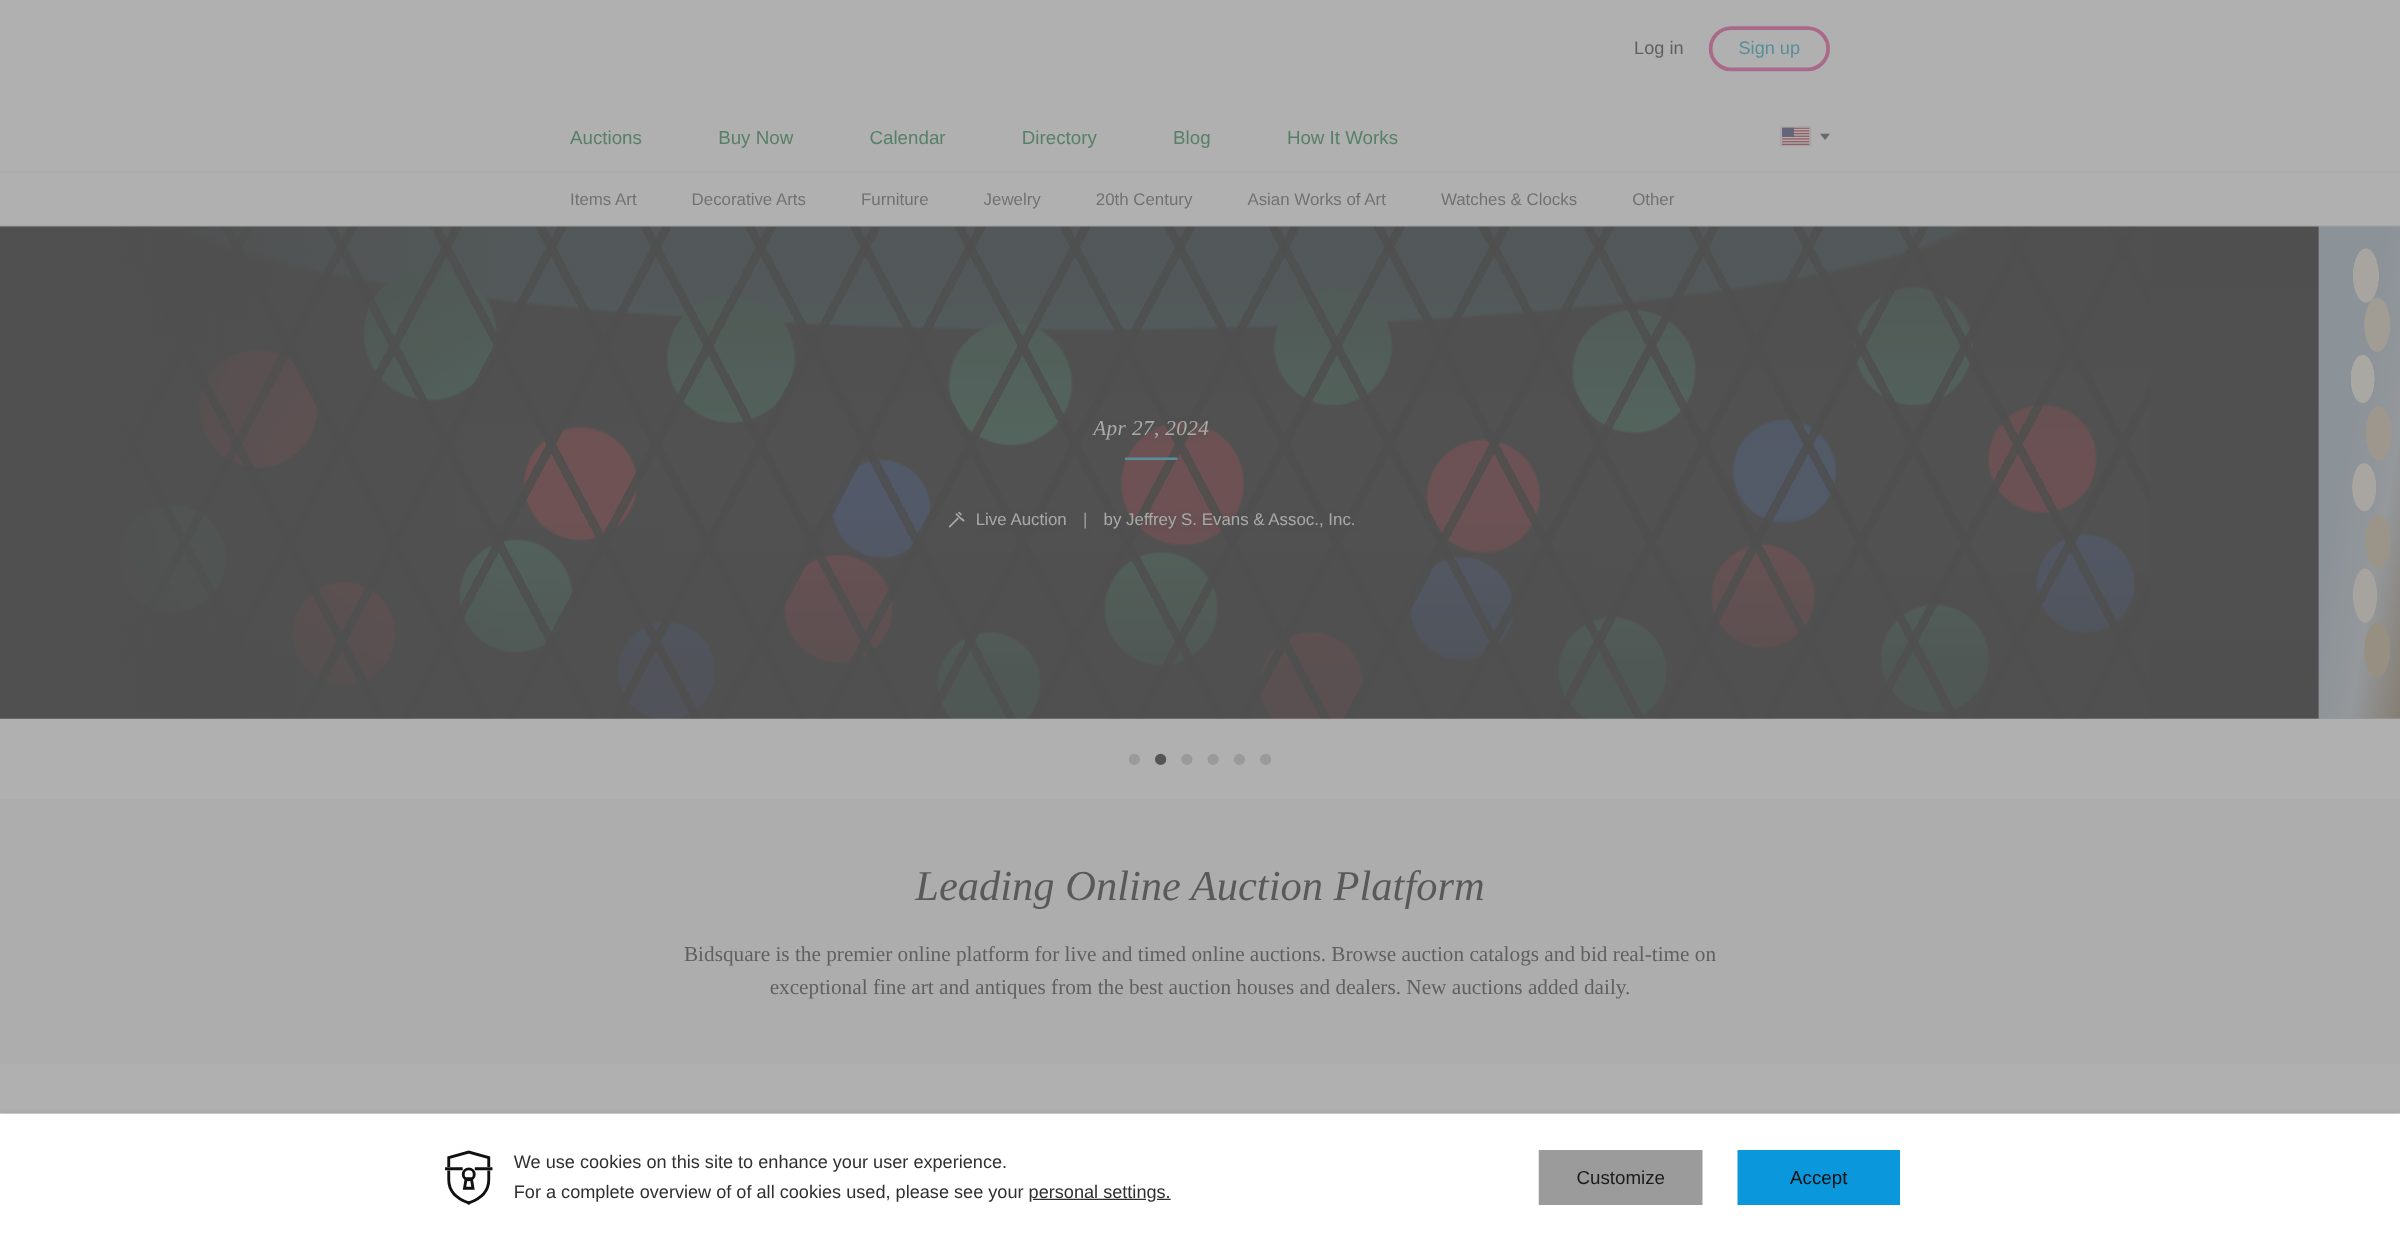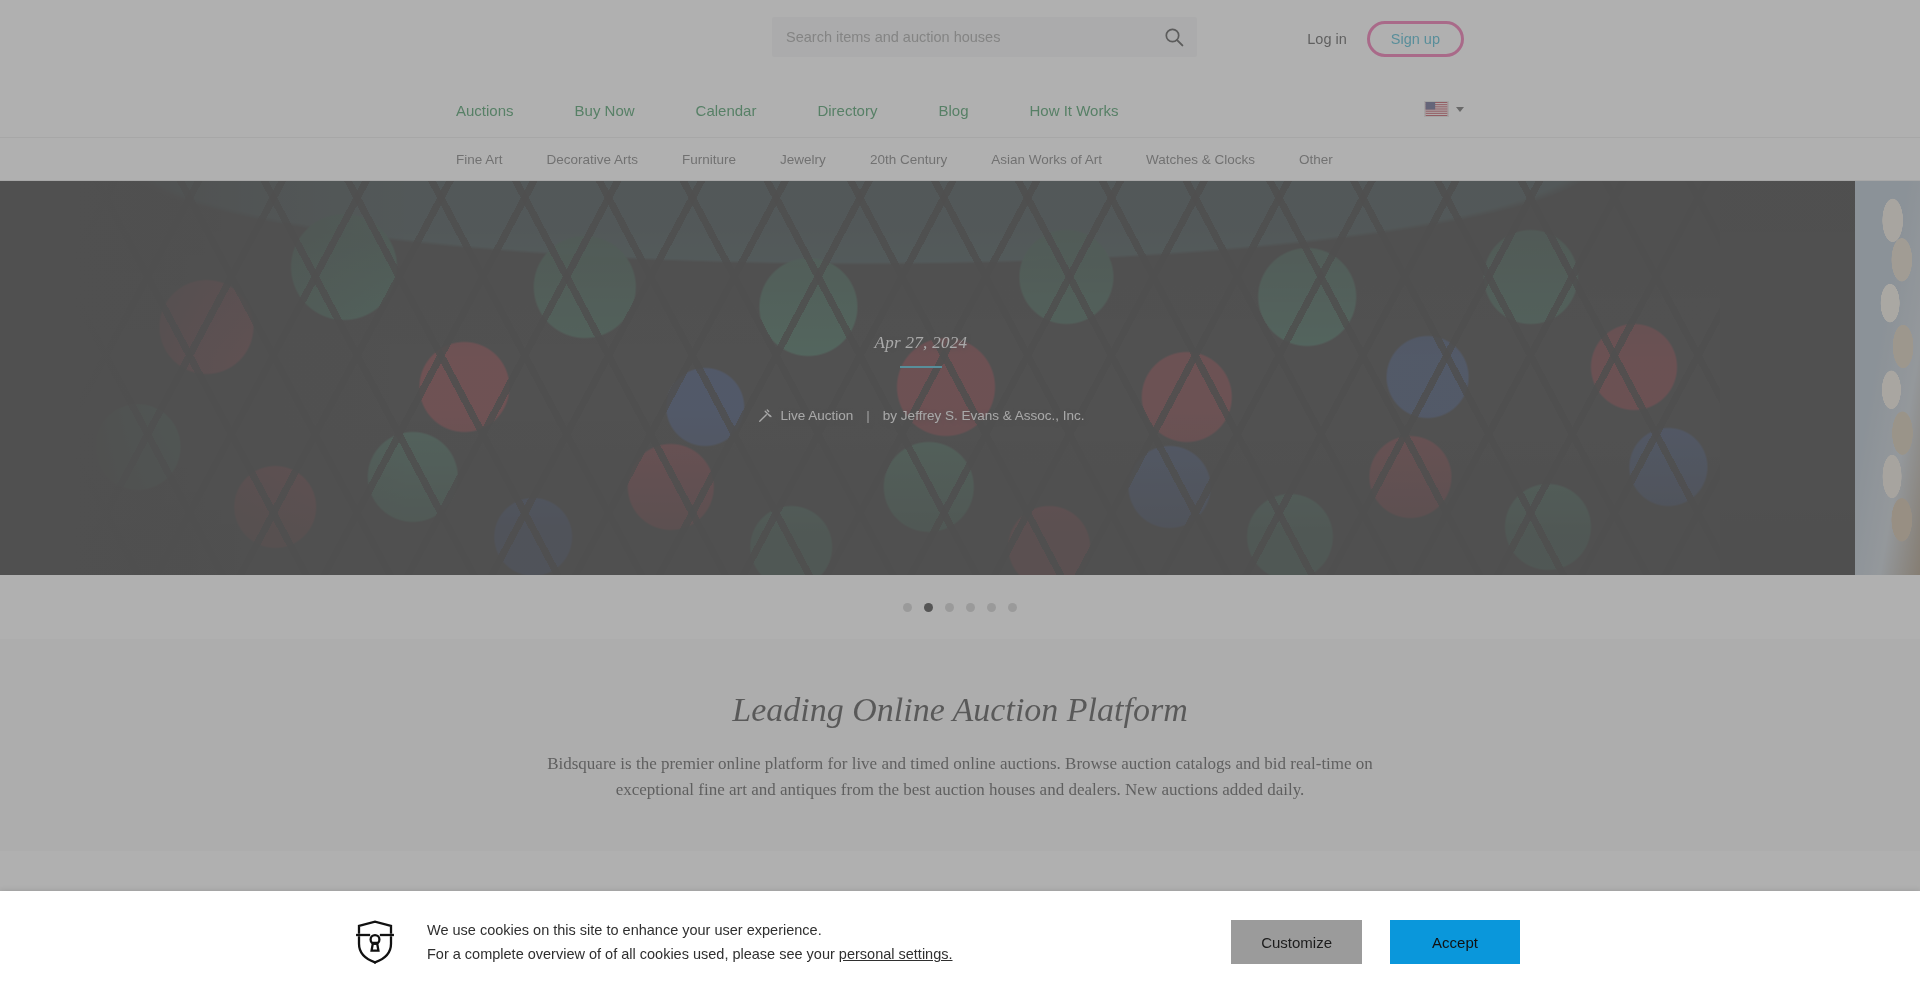--- a/index.html
+++ b/index.html
@@ -402,21 +402,21 @@
     height: 102px;
     background: #ffffff;
     box-shadow: 0 -1px 5px rgba(0,0,0,0.10);
     display: flex;
     align-items: center;
     z-index: 100;
   }
   .cookie-left {
     display: flex;
     align-items: center;
-    gap: 32px;
+    gap: 16px;
     margin-left: 355px;
   }
   .cookie-text { line-height: 1.66; }
   .cookie-text div {
     font-size: 14.5px;
     color: #2f2f2f;
   }
   .cookie-link {
     color: #2f2f2f;
     text-decoration: underline;
@@ -453,29 +453,20 @@
   }
 </style>
 </head>
 <body>
 
 <div id="page">
 
   <div class="header">
 
 
-    <div class="search-wrap">
-      <input class="search-input" type="text" placeholder="Search items and auction houses" style="">
-      <button class="search-btn">
-        <svg width="20" height="20" viewBox="0 0 20 20">
-          <circle cx="8.5" cy="8.5" r="6.2" fill="none" stroke="#222" stroke-width="1.7"></circle>
-          <line x1="13.1" y1="13.1" x2="18.4" y2="18.4" stroke="#222" stroke-width="1.9" stroke-linecap="round"></line>
-        </svg>
-      </button>
-    </div>
 
     <div class="acct">
       <a class="login-link" href="#">Log in</a>
       <button class="signup-btn">Sign up</button>
     </div>
   </div>
 
   <div class="mainnav">
     <div class="mainnav-inner">
       <div class="mainnav-links">
@@ -497,21 +488,21 @@
           <rect y="13.54" width="25" height="1.23" fill="#ffffff"></rect>
           <rect width="11" height="8.6" fill="#3c3b6e"></rect>
         </svg>
         <span class="chev"></span>
       </div>
     </div>
   </div>
 
   <div class="subnav">
     <div class="subnav-inner">
-      <a href="#">Fine Art</a>
+      <a href="#">Items Art</a>
       <a href="#">Decorative Arts</a>
       <a href="#">Furniture</a>
       <a href="#">Jewelry</a>
       <a href="#">20th Century</a>
       <a href="#">Asian Works of Art</a>
       <a href="#">Watches &amp; Clocks</a>
       <a href="#">Other</a>
     </div>
   </div>
 

